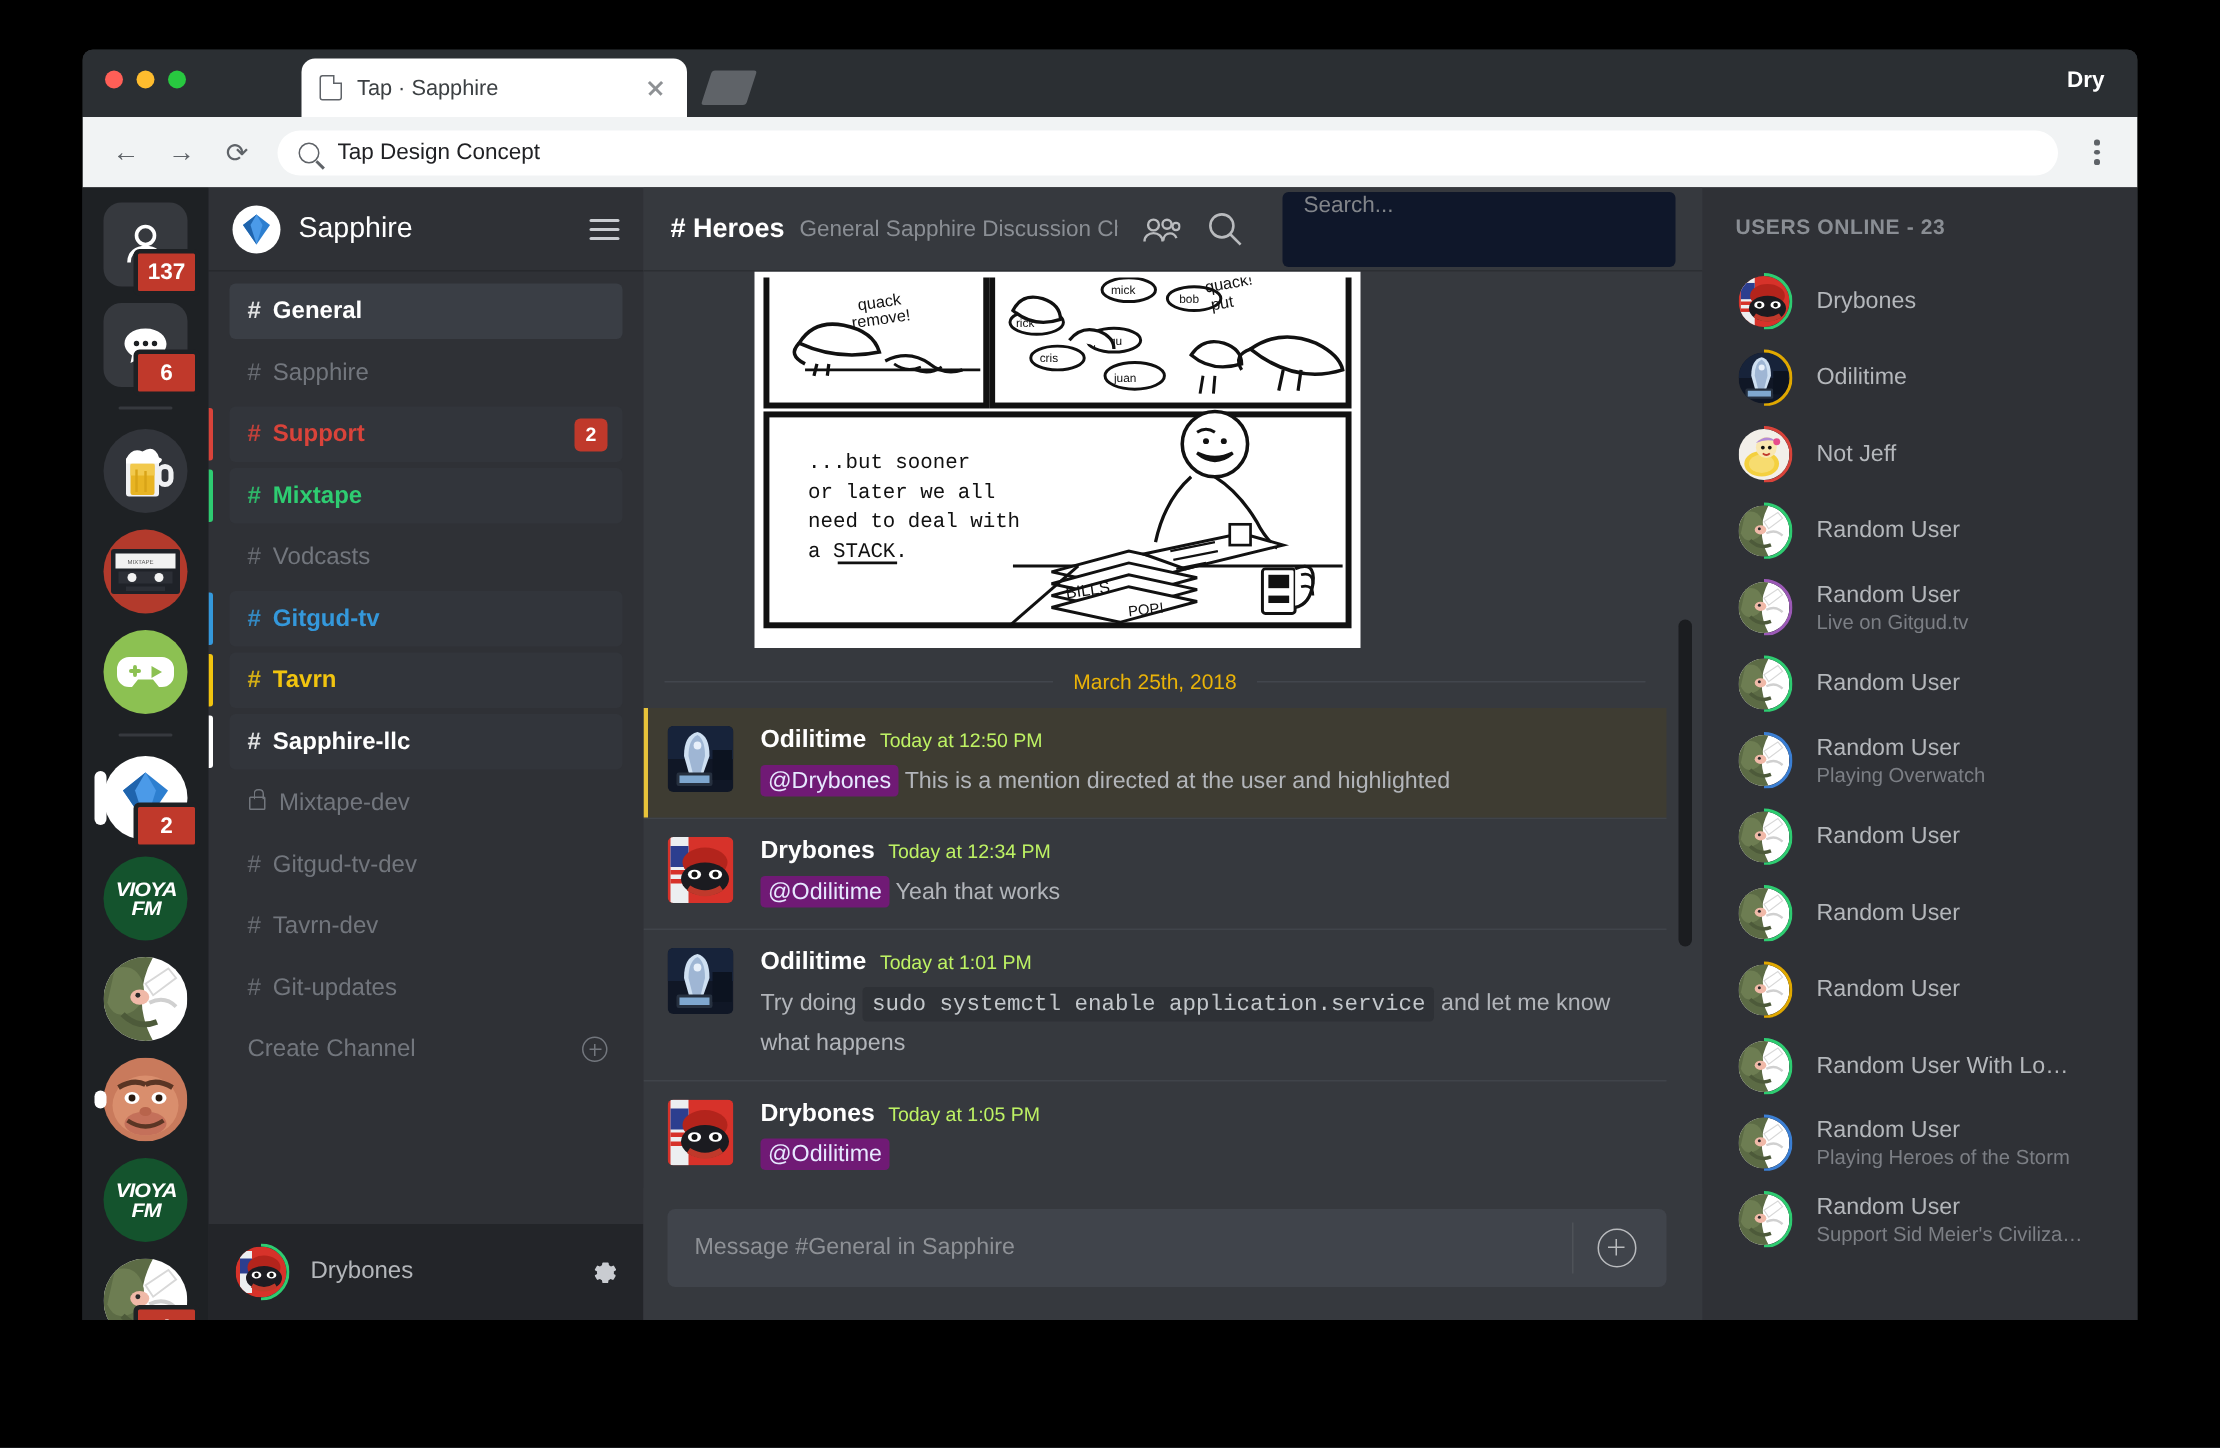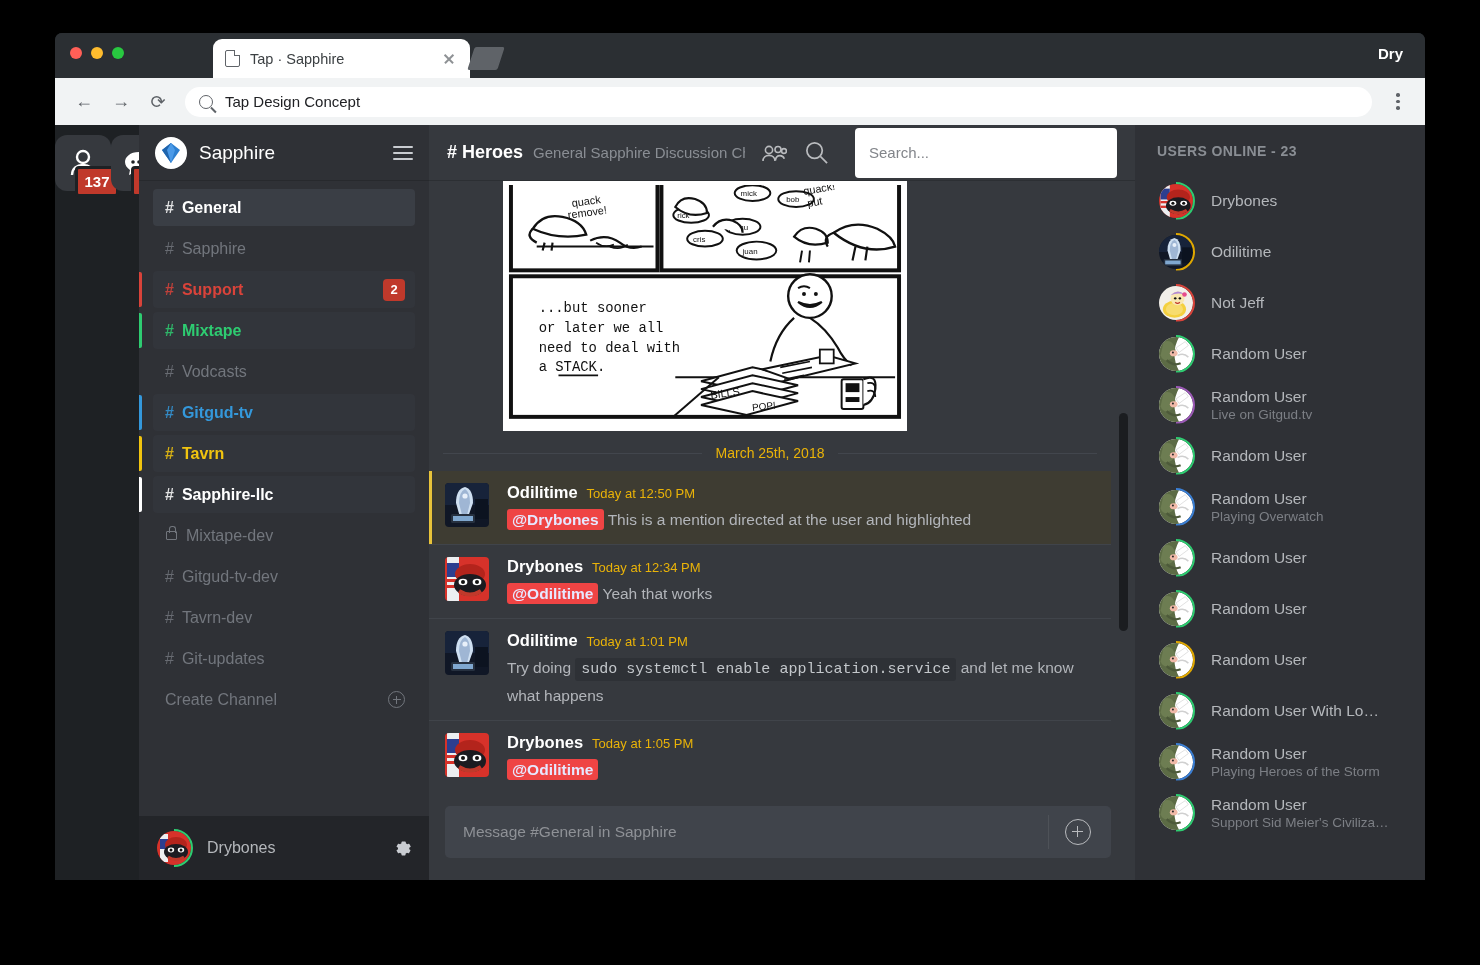--- a/index.html
+++ b/index.html
@@ -36,21 +36,21 @@
     left: 15px; top: 14px;
     display: flex; gap: 9px;
   }
   .dot { width: 12px; height: 12px; border-radius: 50%; }
   .dot.red { background: #ff5f57; }
   .dot.yellow { background: #febc2e; }
   .dot.green { background: #28c840; }
 
   .tab {
     position: absolute;
-    left: 158px; top: 6px;
+    left: 146px; top: 6px;
     width: 257px; height: 39px;
     background: #ffffff;
     border-radius: 9px 9px 0 0;
     display: flex;
     align-items: center;
     padding: 0 12px;
   }
   .tab-favicon {
     width: 15px; height: 17px;
     border: 1.6px solid #5f6368;
@@ -179,21 +179,21 @@
 
   
   .rail {
     width: 84px;
     background: #1e2124;
     flex: none;
     position: relative;
     overflow: hidden;
     padding-top: 10px;
   }
-  .rail-scroll { display: flex; flex-direction: row; align-items: center; }
+  .rail-scroll { display: flex; flex-direction: column; align-items: center; }
   .rail-item {
     width: 56px; height: 56px;
     margin-bottom: 11px;
     position: relative;
     flex: none;
   }
   .rail-square {
     width: 56px; height: 56px;
     border-radius: 12px;
     background: #36393e;
@@ -431,25 +431,24 @@
   }
   .hdr-icon {
     width: 26px; height: 26px;
     margin-left: 16px;
     color: #b9bbbe;
     flex: none;
     display: flex; align-items: center; justify-content: center;
   }
   .hdr-search {
     width: 262px; height: 50px;
-    background: #ffffff;
+    background: #0f172a;
     border-radius: 4px;
     margin-left: 26px;
     display: flex;
-    align-items: center;
     padding: 0 14px;
     flex: none;
   }
   .hdr-search-text { font-size: 15px; color: #82858a; }
 
   .messages {
     flex: 1;
     position: relative;
     overflow: hidden;
     padding: 0 24px 0 0;
@@ -493,27 +492,27 @@
     position: relative;
   }
   .msg-body { flex: 1; min-width: 0; }
   .msg-head { display: flex; align-items: baseline; margin-bottom: 5px; }
   .msg-author {
     font-size: 16.5px;
     font-weight: bold;
     color: #ffffff;
     margin-right: 9px;
   }
-  .msg-time { font-size: 13px; color: #eab308; }
+  .msg-time { font-size: 13px; color: #bef264; }
   .msg-text { font-size: 15.5px; color: #b2b5ba; line-height: 1.62; }
 
   .mention {
-    background: #ef4444;
+    background: #701a75;
     color: #e6e8ff;
-    font-weight: bold;
+    font-weight: normal;
     border-radius: 3px;
     padding: 2px 5px;
   }
   .msg.highlight {
     background: #3e3c32;
     position: relative;
   }
   .msg.highlight:before {
     content: "";
     position: absolute;

